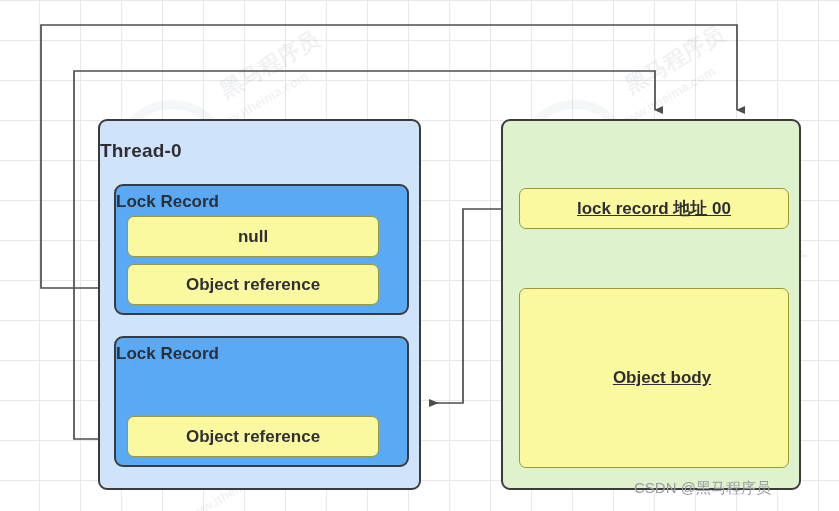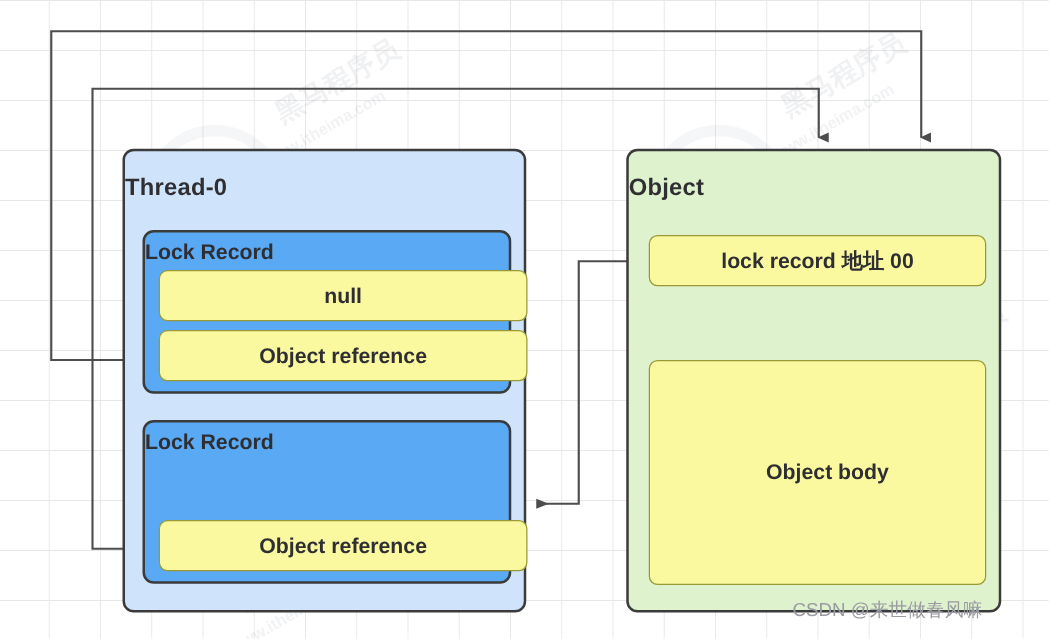--- a/index.html
+++ b/index.html
@@ -110,32 +110,33 @@
     align-items: center;
     justify-content: center;
     font-weight: bold;
     color: #2f2f33;
     font-size: 17px;
     text-align: center;
   }
   .lr-cell {
     position: absolute;
     left: 11px;
-    width: 295px;
+    width: 252px;
     height: 41px;
   }
   #lr1-cell-0 { top: 30px; }
   #lr1-cell-1 { top: 78px; }
   #lr2-cell-0 { top: 30px; }
   #lr2-cell-1 { top: 78px; }
 
   .obj-cell {
     position: absolute;
     left: 16px;
     width: 270px;
+    text-decoration: underline;
   }
   #obj-cell-0 { top: 67px;  height: 41px; }
   #obj-cell-1 { top: 117px; height: 41px; }
   #obj-cell-2 { top: 167px; height: 180px; padding-left: 16px; }
 
   
   #csdn-watermark {
     position: absolute;
     left: 634px; top: 479px;
     font-size: 15px;
@@ -185,20 +186,19 @@
       <div class="cell lr-cell" id="lr1-cell-1">Object reference</div>
     </div>
 
     <div class="lock-record" id="lock-record-2">
       <div class="lr-title">Lock Record</div>
       <div class="cell lr-cell" id="lr2-cell-1">Object reference</div>
     </div>
   </div>
 
   <div class="panel" id="object-panel">
-    <div class="panel-title">Object</div>
     <div class="cell obj-cell" id="obj-cell-0">lock record 地址 00</div>
     <div class="cell obj-cell" id="obj-cell-2">Object body</div>
   </div>
 
-  <div id="csdn-watermark">CSDN @来世做春风嘛</div>
+  <div id="csdn-watermark">CSDN @黑马程序员</div>
 
 </div>
 
 </body></html>

